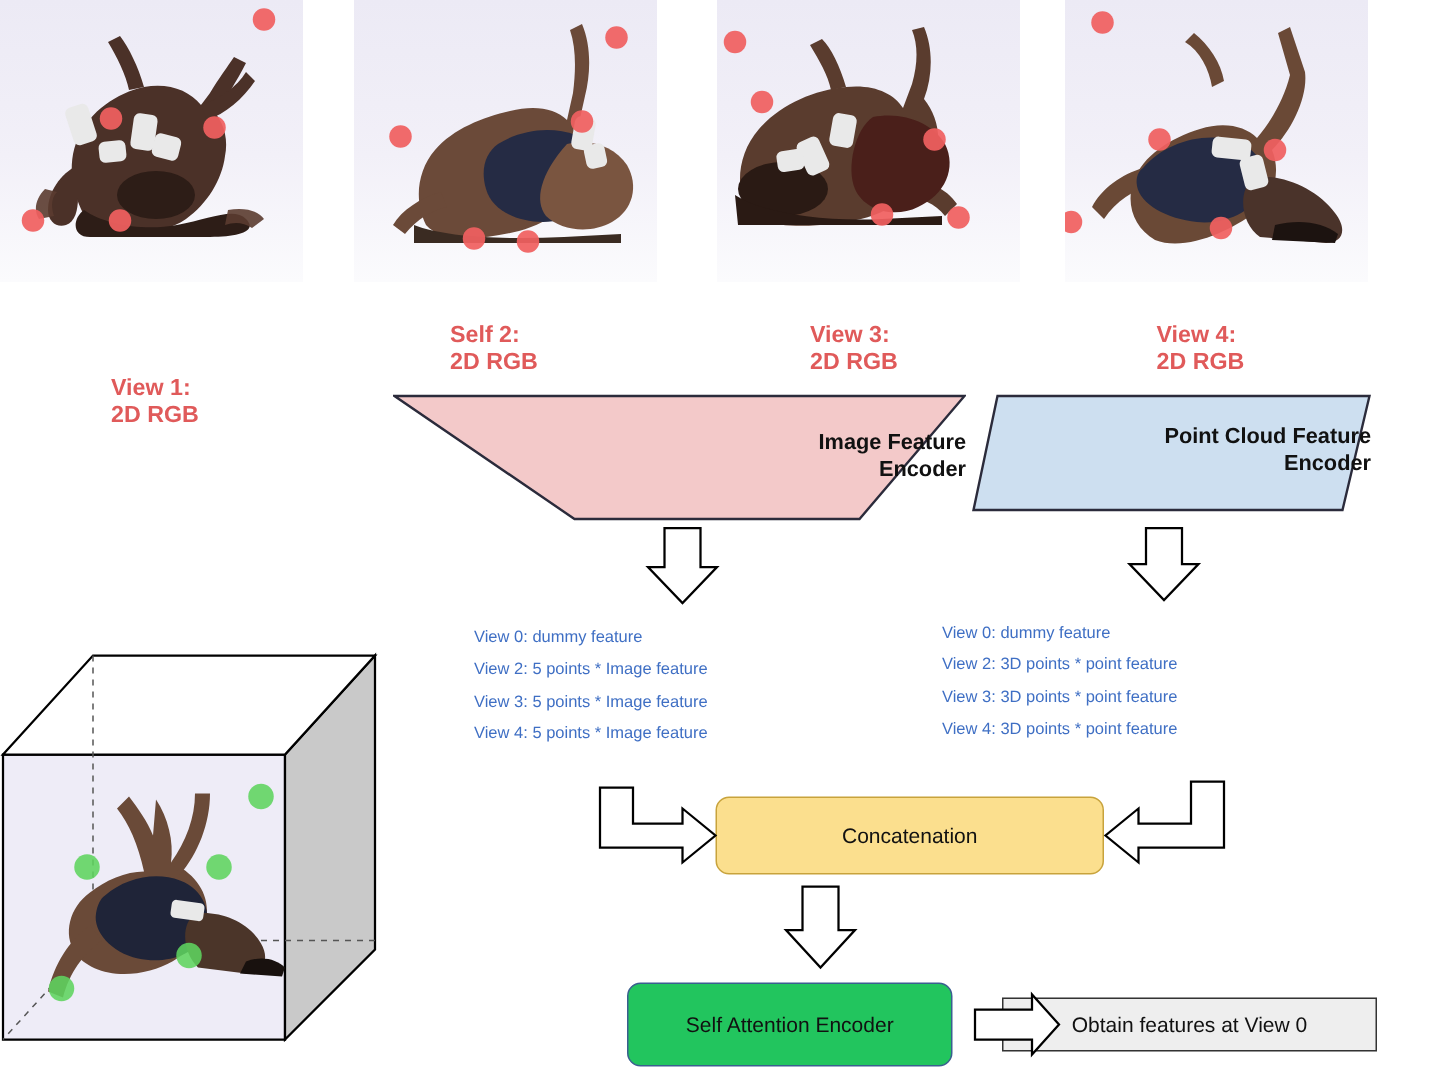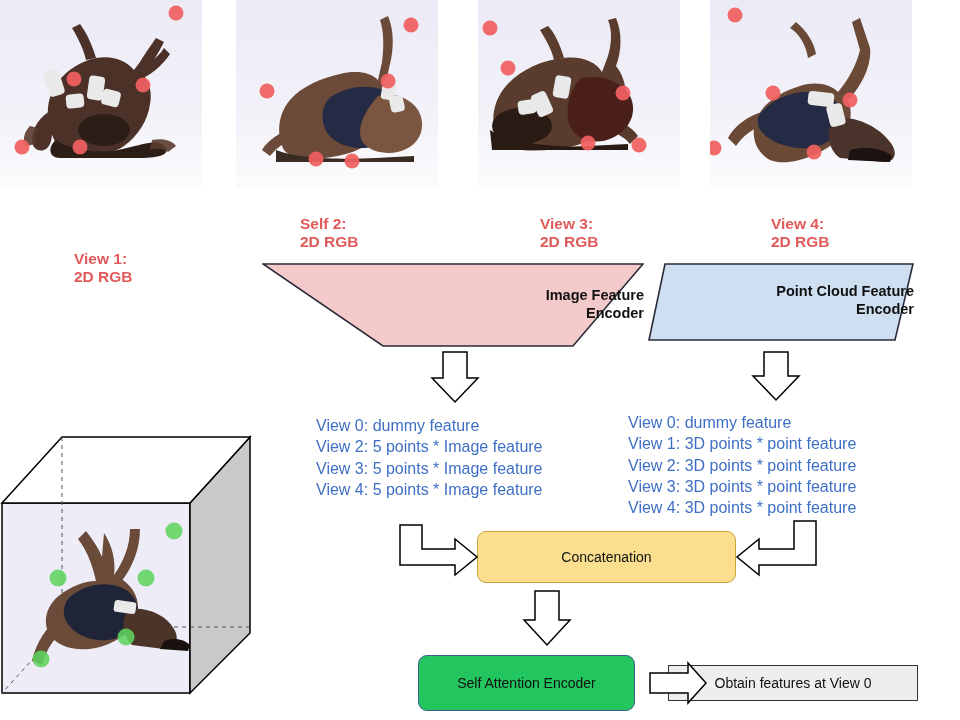--- a/index.html
+++ b/index.html
@@ -80,21 +80,21 @@
 
   #image-encoder   { left: 262px; top: 262px; width: 382px; height: 86px; }
   #pointcloud-encoder { left: 648px; top: 262px; width: 266px; height: 80px; }
   #image-encoder .enc-label { top: 24px; }
   #pointcloud-encoder .enc-label { top: 20px; }
 
   
   .feature-list {
     position: absolute;
     color: #3f6fc4;
-    font-size: 16px;
+    font-size: 11px;
     line-height: 21.3px;
     white-space: nowrap;
   }
   #image-feature-list { left: 316px; top: 415px; }
   #point-feature-list { left: 628px; top: 412px; }
 
   
   .proc-box {
     position: absolute;
     display: flex;
@@ -279,21 +279,20 @@
 
 <div class="feature-list" id="image-feature-list">
   <div>View 0: dummy feature</div>
   <div>View 2: 5 points * Image feature</div>
   <div>View 3: 5 points * Image feature</div>
   <div>View 4: 5 points * Image feature</div>
 </div>
 
 <div class="feature-list" id="point-feature-list">
   <div>View 0: dummy feature</div>
-  <div>View 1: 3D points * point feature</div>
   <div>View 2: 3D points * point feature</div>
   <div>View 3: 3D points * point feature</div>
   <div>View 4: 3D points * point feature</div>
 </div>
 
 <div class="proc-box" id="concatenation-box">
   <span>Concatenation</span>
 </div>
 <div class="proc-box" id="self-attention-box">
   <span>Self Attention Encoder</span>

